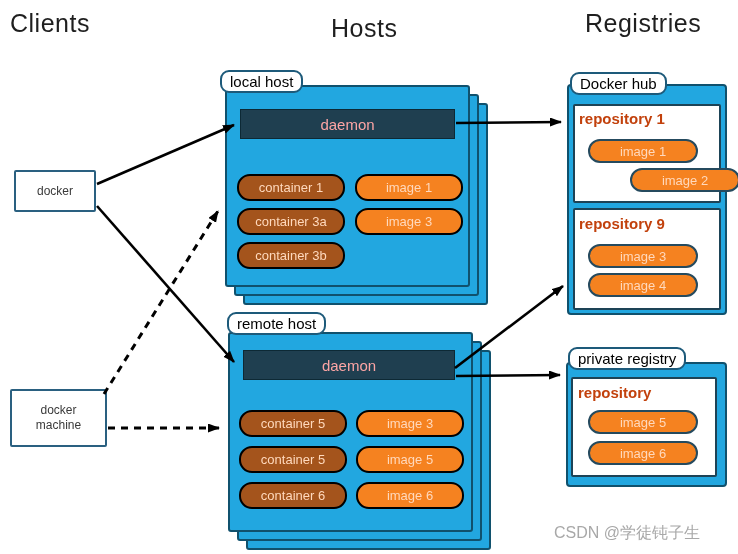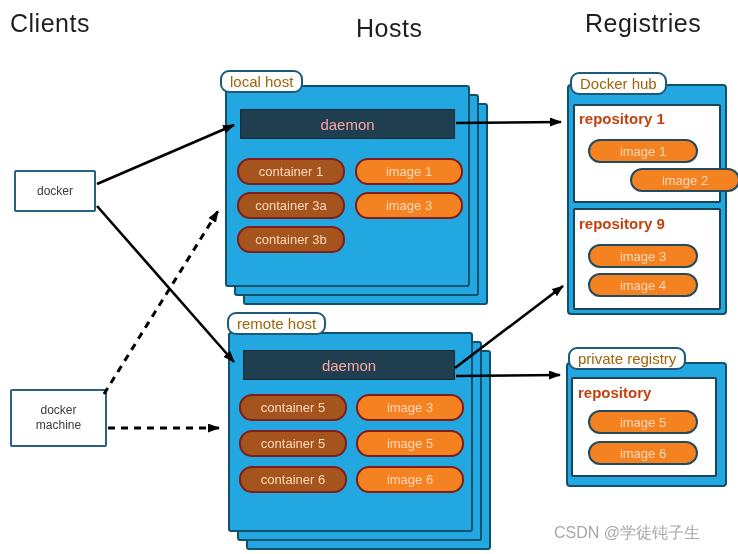--- a/index.html
+++ b/index.html
@@ -8,49 +8,49 @@
   .col-header{position:absolute;font-size:25px;color:#1f1f1f;letter-spacing:0.5px;}
 
   .client-box{position:absolute;background:#ffffff;border:2px solid #2a6080;border-radius:2px;
     display:flex;align-items:center;justify-content:center;text-align:center;
     font-size:12px;color:#3a3a3a;line-height:1.25;box-sizing:border-box;z-index:3;}
 
   .host-layer{position:absolute;background:#22a7e0;border:2px solid #10516d;border-radius:3px;box-sizing:border-box;}
   .z1{z-index:1}.z2{z-index:2}
 
   .bubble{position:absolute;background:#ffffff;border:2px solid #1d5a7a;border-radius:9px;
-    padding:1px 8px;font-size:15px;color:#a16207;z-index:4;box-sizing:border-box;white-space:nowrap;}
+    padding:1px 8px;font-size:15px;color:#000000;z-index:4;box-sizing:border-box;white-space:nowrap;}
 
   .daemon{position:absolute;background:#1f3f50;border:1px solid #0d2935;color:#fca5a5;
     font-size:15px;display:flex;align-items:center;justify-content:center;z-index:3;box-sizing:border-box;}
 
-  .chip{position:absolute;height:27px;width:108px;border-radius:13px;border:2px solid #7f1d1d;
+  .chip{position:absolute;height:27px;width:108px;border-radius:13px;border:2px solid #000000;
     display:flex;align-items:center;justify-content:center;font-size:13px;color:#ffd9bd;
-    box-sizing:border-box;z-index:3;}
+    box-sizing:border-box;z-index:3;margin-top:16px;}
   .chip.container{background:#a4541c;}
   .chip.image{background:#f58220;}
 
   .registry-box{position:absolute;background:#22a7e0;border:2px solid #10516d;border-radius:4px;box-sizing:border-box;z-index:2;}
   .repo-panel{position:absolute;background:#ffffff;border:2px solid #1d4356;border-radius:2px;box-sizing:border-box;z-index:3;}
   .repo-title{position:absolute;font-size:15px;font-weight:600;color:#c2410c;z-index:4;}
   .rchip{position:absolute;height:24px;width:110px;border-radius:12px;border:2px solid #254a5e;
     background:#f58220;display:flex;align-items:center;justify-content:center;
     font-size:13px;color:#ffd9bd;box-sizing:border-box;z-index:4;}
 
   .watermark{position:absolute;font-size:16px;color:#a8a8a8;z-index:5;white-space:nowrap;}
 
   svg.arrows{position:absolute;left:0;top:0;z-index:6;pointer-events:none;}
 </style>
 </head>
 <body>
 
 <div class="canvas">
 
   <div class="col-header" style="left:10px;top:9px;">Clients</div>
-  <div class="col-header" style="left:356px;top:14px;">Hosts</div>
+  <div class="col-header" style="left:331px;top:14px;">Hosts</div>
   <div class="col-header" style="left:585px;top:9px;">Registries</div>
 
   <div class="client-box" style="left:14px;top:170px;width:82px;height:42px;">docker</div>
   <div class="client-box" style="left:10px;top:389px;width:97px;height:58px;padding:0 6px;">docker machine</div>
 
   <div class="host-layer z1" style="left:243px;top:103px;width:245px;height:202px;"></div>
   <div class="host-layer z1" style="left:234px;top:94px;width:245px;height:202px;"></div>
   <div class="host-layer z2" style="left:225px;top:85px;width:245px;height:202px;"></div>
   <div class="bubble" style="left:220px;top:70px;">local host</div>
   <div class="daemon" style="left:240px;top:109px;width:215px;height:30px;">daemon</div>

